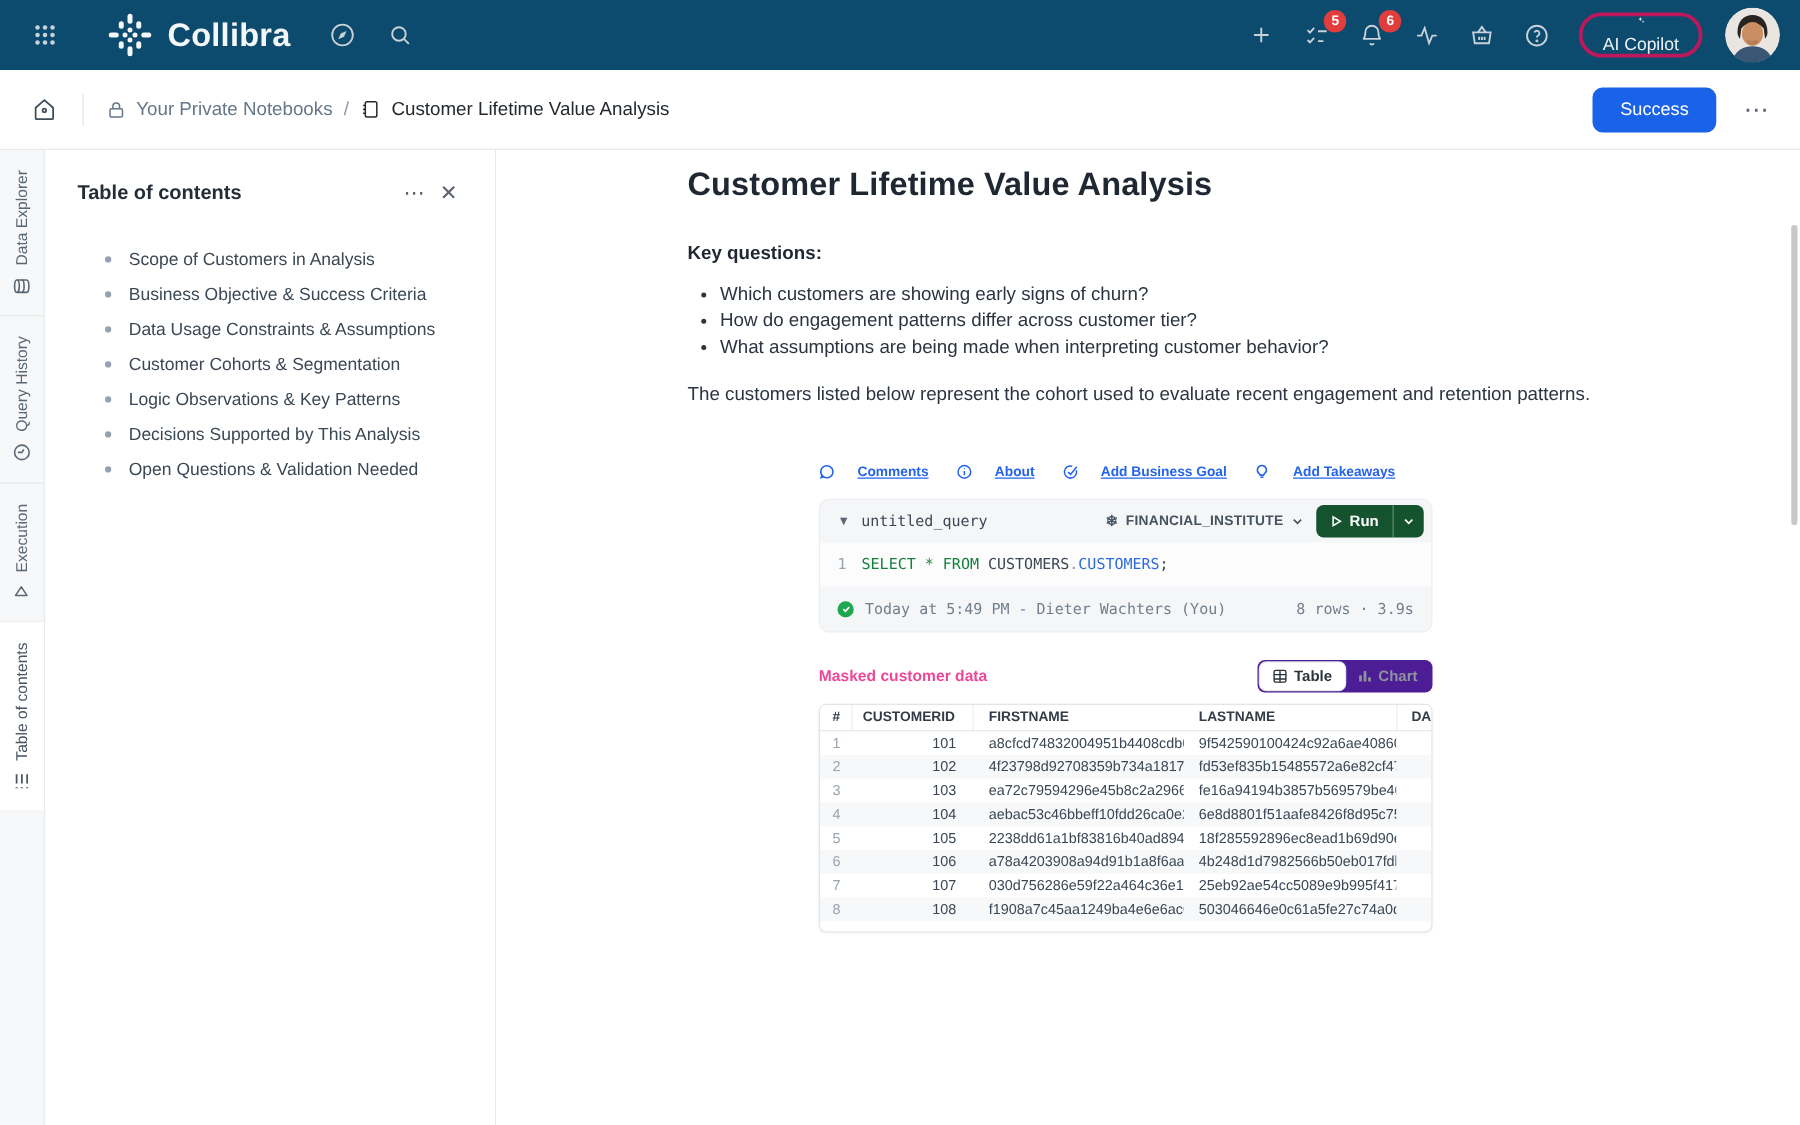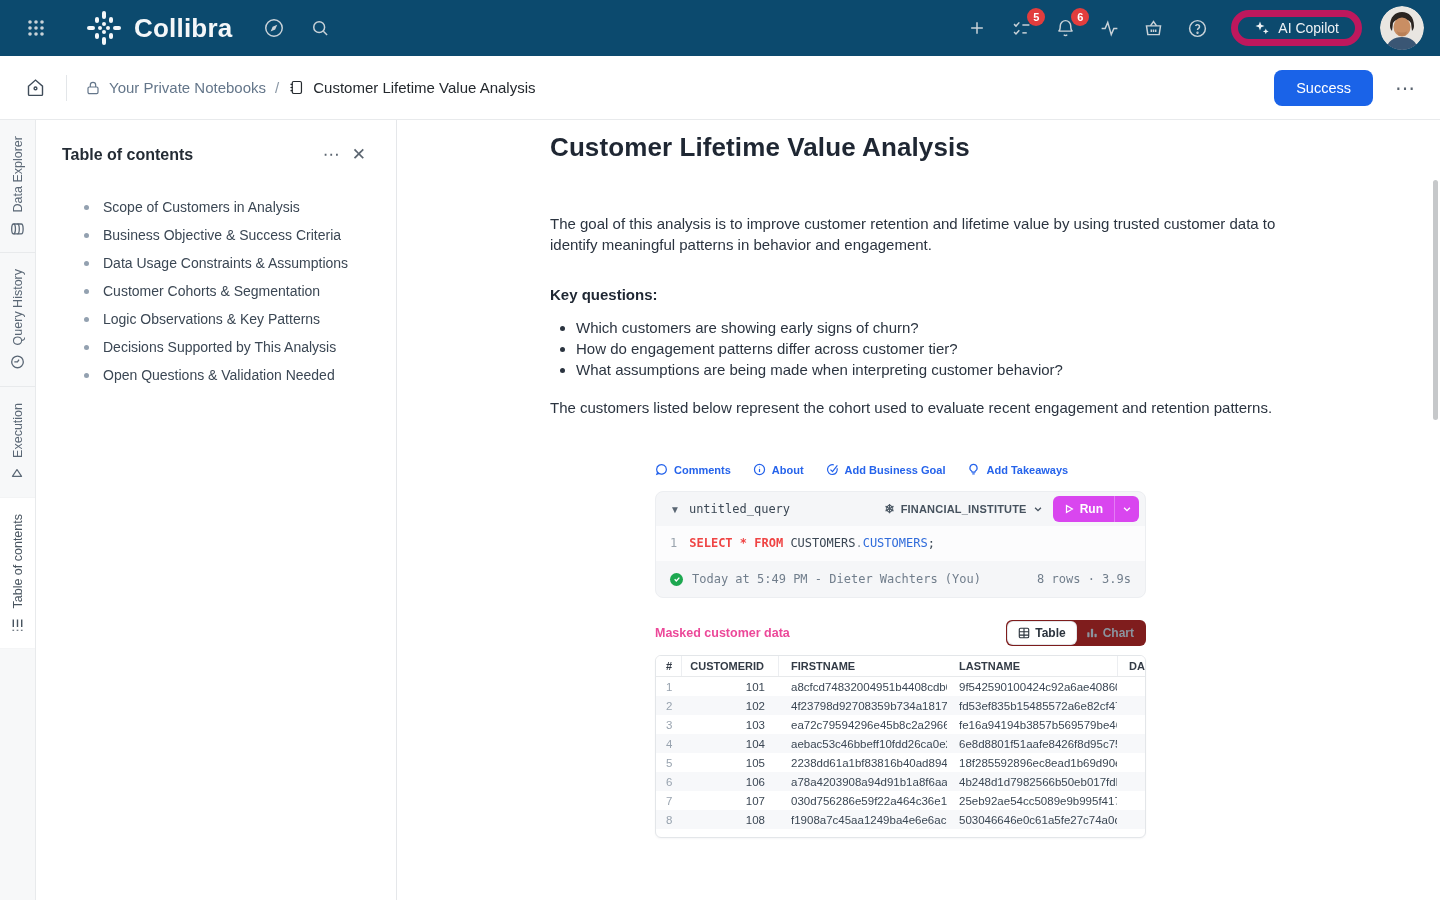--- a/index.html
+++ b/index.html
@@ -7,21 +7,21 @@
 
   
   .topbar { height:56px; background:#0c4a6e; display:flex; align-items:center; padding:0 16px 0 18px; }
   .topbar .left { display:flex; align-items:center; gap:10px; }
   .tb-btn { width:36px; height:36px; display:flex; align-items:center; justify-content:center; border-radius:6px; cursor:pointer; color:#c9d2d8; }
   .brand { display:flex; align-items:center; gap:10px; margin:0 14px 0 20px; }
   .brand-name { color:#f4f7f9; font-size:26px; font-weight:700; letter-spacing:.2px; }
   .topbar .right { margin-left:auto; display:flex; align-items:center; gap:8px; }
   .badge-wrap { position:relative; }
   .badge { position:absolute; top:-2px; right:-6px; min-width:18px; height:18px; padding:0 4px; background:#e23d3d; border-radius:9px; color:#fff; font-size:11px; font-weight:700; display:flex; align-items:center; justify-content:center; }
-  .ai-pill { display:flex; align-items:center; gap:8px; border:7px solid #be185d; border-radius:18px; height:36px; padding:0 16px; color:#eef2f5; font-size:14px; font-weight:500; margin:0 10px 0 8px; cursor:pointer; }
+  .ai-pill { display:flex; align-items:center; gap:8px; border:3px solid #be185d; border-radius:18px; height:36px; padding:0 16px; color:#eef2f5; font-size:14px; font-weight:500; margin:0 10px 0 8px; cursor:pointer;flex-direction:column; }
   .avatar { width:44px; height:44px; border-radius:50%; overflow:hidden; cursor:pointer; flex:0 0 auto; }
 
   
   .crumbbar { height:64px; background:#fff; border-bottom:1px solid #e8eaec; display:flex; align-items:center; padding:0 24px 0 18px; }
   .crumb-home { width:34px; height:34px; display:flex; align-items:center; justify-content:center; border-radius:6px; cursor:pointer; }
   .crumb-sep-line { width:1px; height:26px; background:#e3e6e9; margin:0 18px 0 14px; }
   .crumbs { display:flex; align-items:center; gap:9px; font-size:15px; }
   .crumb-parent { color:#64768a; display:flex; align-items:center; gap:8px; cursor:pointer; }
   .crumb-slash { color:#8a97a5; }
   .crumb-current { color:#24292e; font-weight:500; display:flex; align-items:center; gap:8px; }
@@ -55,50 +55,50 @@
   .doc { padding:12px 0 0 153px; width:730px; box-sizing:content-box; }
   .doc-title { font-size:26px; font-weight:700; color:#1f2733; letter-spacing:.1px; }
   .doc-intro { margin-top:50px; font-size:15px; line-height:21px; color:#2b3440; }
   .kq-label { margin-top:31px; font-size:15px; font-weight:700; color:#1f2733; }
   .kq-list { margin:14px 0 0 26px; }
   .kq-list li { font-size:15px; line-height:21px; color:#2b3440; margin-bottom:0; }
   .cohort-note { margin-top:17px; font-size:15px; line-height:21px; color:#2b3440; }
 
   .embed { margin-left:105px; width:491px; }
   .actions-row { margin-top:45px; display:flex; align-items:center; gap:22px; }
-  .action-link { display:flex; align-items:center; gap:6px; color:#2563eb; font-size:11px; font-weight:700; cursor:pointer; }
+  .action-link { display:flex; align-items:center; gap:18px; color:#2563eb; font-size:11px; font-weight:700; cursor:pointer;text-decoration:underline; }
   .section-title { margin-top:14px; font-size:17px; font-weight:700; color:#1f2733; }
 
   
   .query-card { margin-top:15px; background:#f5f6f8; border:1px solid #eceef1; border-radius:8px; overflow:hidden; }
   .q-head { height:34px; display:flex; align-items:center; padding:0 6px 0 14px; }
   .q-caret { color:#5a6673; font-size:10px; margin-right:9px; cursor:pointer; }
   .q-name { font-family:"DejaVu Sans Mono", monospace; font-size:12px; color:#3b4754; }
   .q-head .spacer { flex:1; }
   .q-conn { display:flex; align-items:center; gap:6px; color:#46525e; font-size:11px; font-weight:600; letter-spacing:.2px; cursor:pointer; margin-right:10px; }
   .q-conn .snow { font-size:12px; color:#4d5a66; }
-  .run-btn { display:flex; align-items:stretch; background:#d946ef; border-radius:6px; overflow:hidden; height:26px; cursor:pointer; }
+  .run-btn { display:flex; align-items:stretch; background:#14532d; border-radius:6px; overflow:hidden; height:26px; cursor:pointer; }
   .run-main { display:flex; align-items:center; gap:6px; color:#fff; font-size:12px; font-weight:600; padding:0 11px; }
   .run-sep { width:1px; background:rgba(255,255,255,.3); }
   .run-caret { display:flex; align-items:center; padding:0 7px; color:#fff; }
   .q-sql { background:#fcfcfd; padding:10px 14px 11px 14px; font-family:"DejaVu Sans Mono", monospace; font-size:12px; display:flex; gap:12px; }
   .line-no { color:#9aa4ae; }
-  .sql-kw { color:#ef4444;font-weight:bold; }
+  .sql-kw { color:#15803d; }
   .sql-id { color:#3b4754; }
   .sql-p  { color:#8a94a0; }
   .sql-tbl{ color:#2f6bdb; }
   .q-status { height:36px; display:flex; align-items:center; padding:0 14px; font-family:"DejaVu Sans Mono", monospace; font-size:12px; color:#717e8c; }
   .q-status .spacer { flex:1; }
   .ok-dot { width:13px; height:13px; border-radius:50%; background:#1da850; display:flex; align-items:center; justify-content:center; margin-right:9px; flex:0 0 auto; }
 
   
   .result-head { margin-top:22px; display:flex; align-items:center; }
   .result-label { font-size:12.5px; font-weight:700; color:#ec4899; }
   .result-head .spacer { flex:1; }
-  .view-toggle { display:flex; background:#7f1d1d; border-radius:6px; padding:2px; }
+  .view-toggle { display:flex; background:#4c1d95; border-radius:6px; padding:2px; }
   .vt-btn { display:flex; align-items:center; gap:5px; padding:4px 10px; font-size:12px; font-weight:600; color:#8b949e; border-radius:5px; cursor:pointer; }
   .vt-btn.active { background:#fff; color:#2b333d; box-shadow:0 0 0 1px #e3e6e9, 0 1px 2px rgba(20,30,40,.06); }
 
   .data-table { margin-top:9px; border:1px solid #e3e6e9; border-radius:6px; overflow:hidden; box-shadow:0 1px 2px rgba(20,30,40,.04); background:#fff; padding-bottom:8px; }
   .dt-row { display:flex; align-items:center; height:19px; font-size:11.5px; color:#3b4754; white-space:nowrap; }
   .dt-row.head { height:21px; border-bottom:1px solid #e7e9eb; font-size:11px; font-weight:700; color:#333b46; background:#fff; }
   .dt-row.stripe { background:#f7f8fa; }
   .c-num  { width:26px; padding-left:10px; color:#98a3af; flex:0 0 auto; }
   .dt-row.head .c-num { color:#333b46; border-right:1px solid #eceef1; height:100%; display:flex; align-items:center; }
   .c-id   { width:97px; text-align:right; padding-right:14px; flex:0 0 auto; }
@@ -336,21 +336,20 @@
         <li>
           <span class="dot"></span>
           <span>Open Questions &amp; Validation Needed</span>
         </li>
       </ul>
   </aside>
 
   <main class="main">
     <div class="doc">
       <h1 class="doc-title">Customer Lifetime Value Analysis</h1>
-      <p class="doc-intro">The goal of this analysis is to improve customer retention and lifetime value by using trusted customer data to identify meaningful patterns in behavior and engagement.</p>
       <p class="kq-label">Key questions:</p>
       <ul class="kq-list" id="kq-list">
           <li>Which customers are showing early signs of churn?</li>
           <li>How do engagement patterns differ across customer tier?</li>
           <li>What assumptions are being made when interpreting customer behavior?</li>
         </ul>
       <p class="cohort-note">The customers listed below represent the cohort used to evaluate recent engagement and retention patterns.</p>
 
       <div class="embed">
         <div class="actions-row" id="actions-row">

